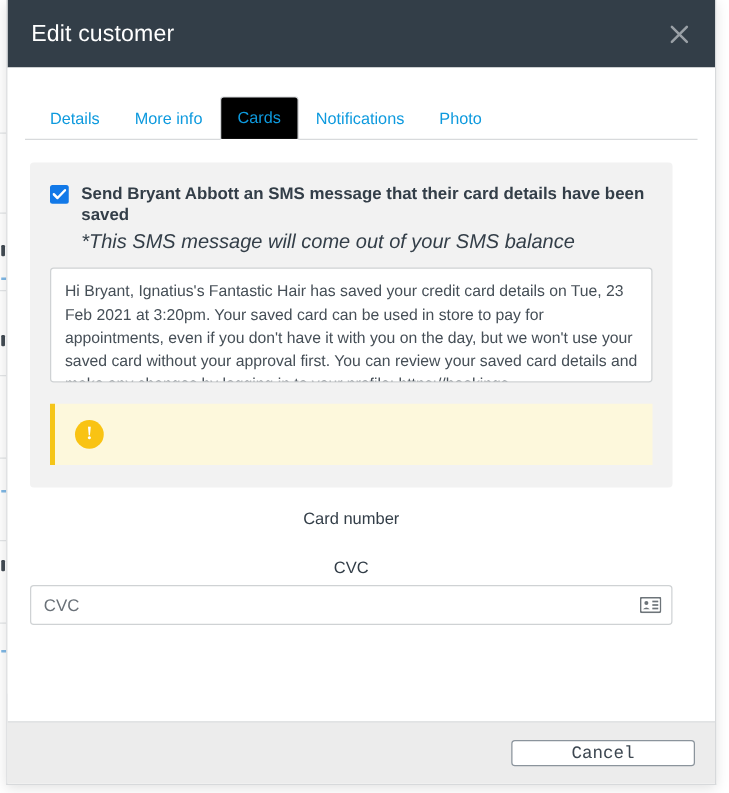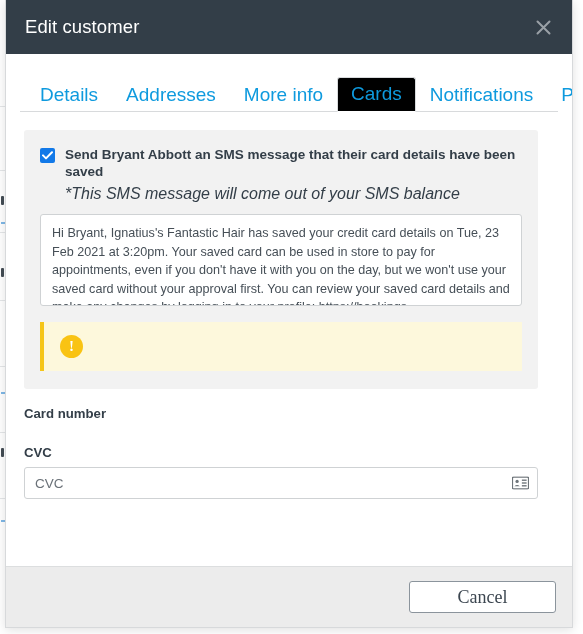--- a/index.html
+++ b/index.html
@@ -102,21 +102,21 @@
     background: #ffffff;
   }
   .tabs {
     display: flex;
     align-items: flex-end;
     border-bottom: 1px solid #d8dadc;
     height: 35px;
     padding-left: 6px;
   }
   .tab {
-    font-size: 19px;
+    font-size: 13px;
     color: #0e9ade;
     padding: 8px 13px 9px 13px;
     line-height: 16px;
     cursor: pointer;
     border: 1px solid transparent;
     border-bottom: none;
     margin-bottom: -1px;
     background: transparent;
     white-space: nowrap;
     box-sizing: border-box;
@@ -228,23 +228,24 @@
     font-family: "Liberation Serif", serif;
   }
   .warn-text {
     font-size: 14px;
     color: #3c4650;
   }
 
   
   .field-label {
     font-size: 13.2px;
-    font-weight: bold;
+    font-weight: normal;
     color: #333e48;
     margin: 17px 0 7px 0;
+    text-align: center;
   }
   .input-wrap {
     position: relative;
     width: 100%;
   }
   .text-input {
     width: 100%;
     box-sizing: border-box;
     height: 32px;
     border: 1px solid #cfd2d4;
@@ -277,26 +278,26 @@
     background: #ececec;
     border-top: 1px solid #dcdedf;
     padding: 14px 16px;
     display: flex;
     justify-content: flex-end;
     gap: 9px;
     box-sizing: border-box;
     margin-top: 22px;
   }
   .btn {
-    font-family: Liberation Serif, serif;
-    font-size: 18px;
+    font-family: Liberation Mono, monospace;
+    font-size: 14px;
     border-radius: 3px;
     cursor: pointer;
     padding: 0 16px;
-    height: 32px;
+    height: 21px;
     min-width: 147px;
     box-sizing: border-box;
   }
   .btn-cancel {
     background: #ffffff;
     border: 1px solid #8b949c;
     color: #3c4650;
   }
   .btn-save {
     background: #333e48;
@@ -330,21 +331,20 @@
     <button class="close-btn" aria-label="Close">
       <svg width="17" height="17" viewBox="0 0 17 17">
         <path d="M2.5 2.5 L14.5 14.5 M14.5 2.5 L2.5 14.5" stroke="#b7bcc1" stroke-width="2" stroke-linecap="round" fill="none"></path>
       </svg>
     </button>
   </div>
 
   <div class="tabs-wrap">
     <div class="tabs">
       <div class="tab">Details</div>
-      <div class="tab">Addresses</div>
       <div class="tab">More info</div>
       <div class="tab active">Cards</div>
       <div class="tab">Notifications</div>
       <div class="tab">Photo</div>
     </div>
   </div>
 
   <div class="modal-body">
 
     <div class="sms-panel">

